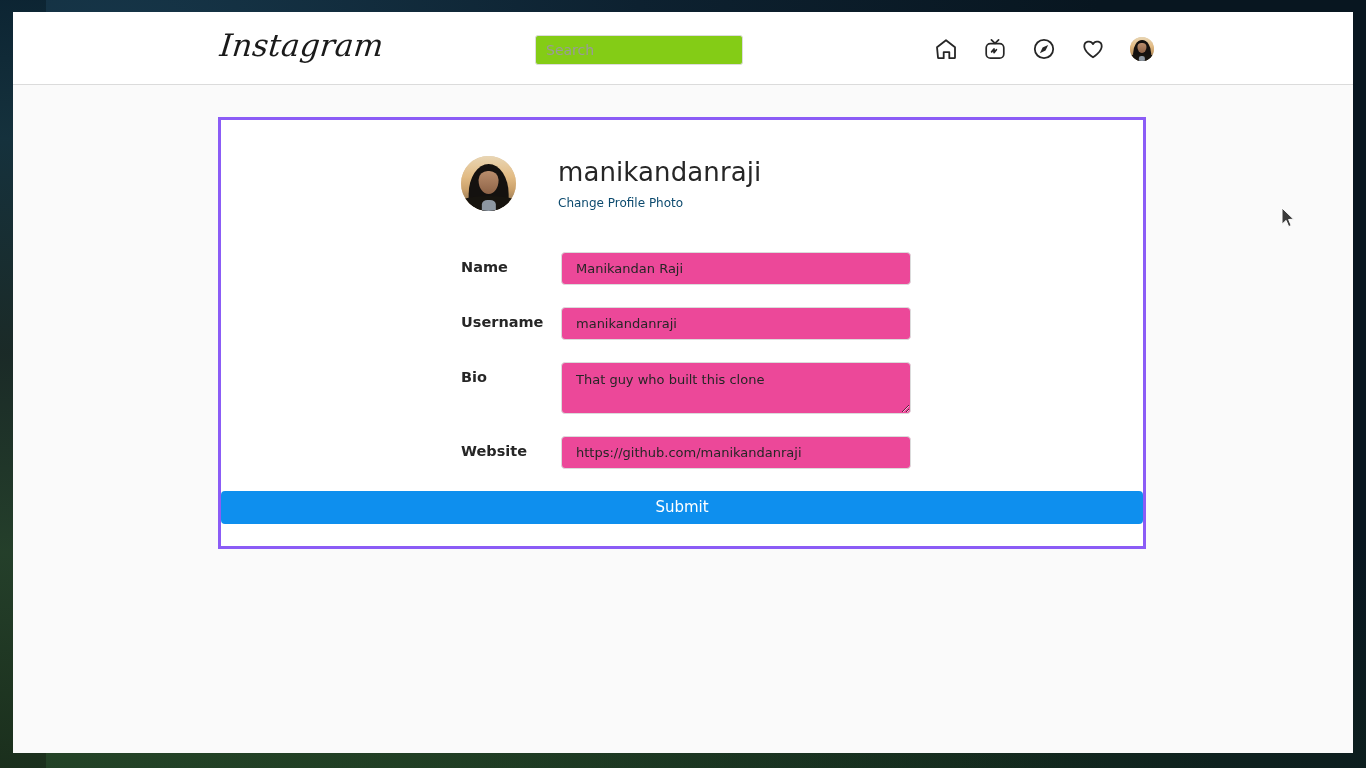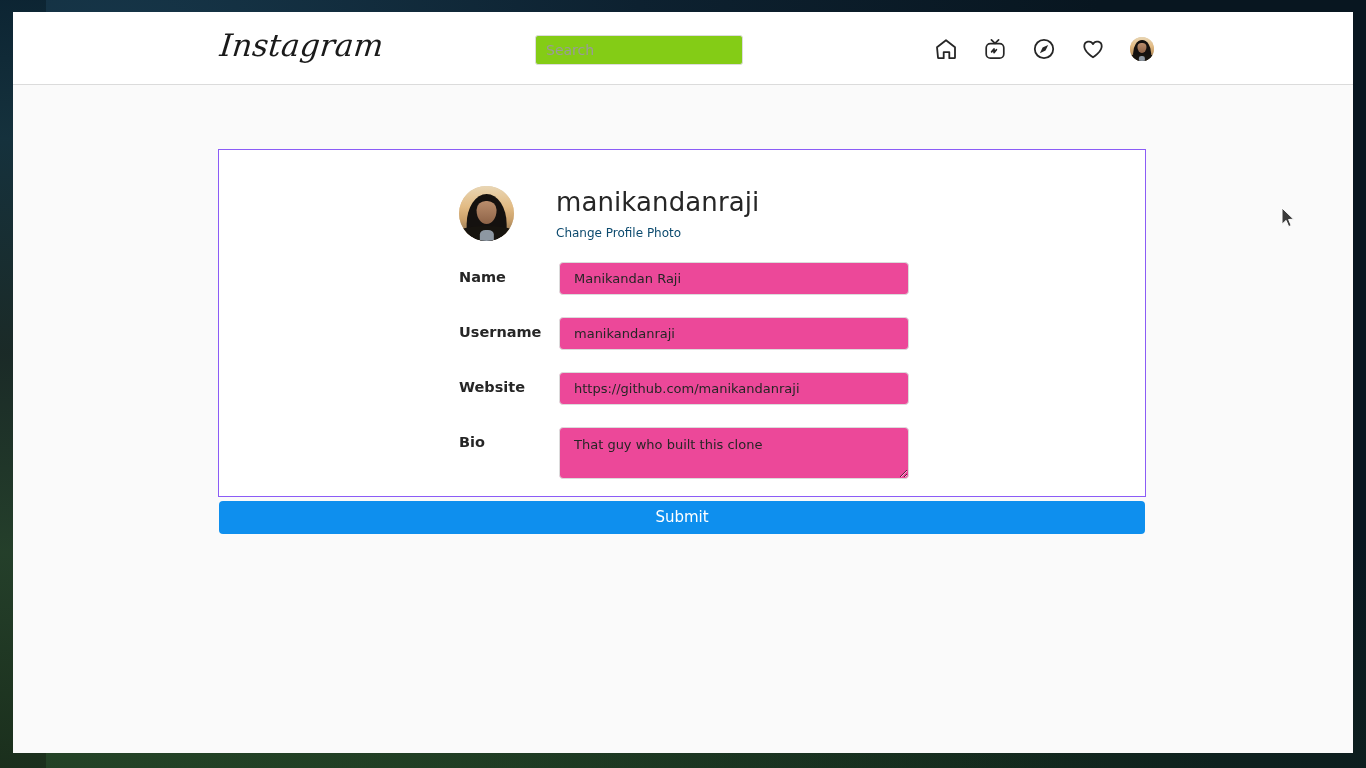--- a/index.html
+++ b/index.html
@@ -179,25 +179,24 @@
     position: relative;
     height: 667px;
     background: #fafafa;
   }
 
   #profile-card {
     position: absolute;
     left: 205px;
     top: 32px;
     width: 928px;
-    height: 348px;
+    height: 432px;
     background: #ffffff;
-    border: 1px solid #8b5cf6;
+    border: 3px solid #8b5cf6;
     box-sizing: border-box;
-    margin-top: 32px;
   }
 
   
   #profile-header {
     position: absolute;
     left: 240px;
     top: 36px;
     display: flex;
     align-items: flex-start;
     gap: 0;
@@ -229,21 +228,21 @@
     font-size: 12px;
     color: #0c4a6e;
     cursor: pointer;
     text-decoration: none;
   }
 
   
   #edit-form {
     position: absolute;
     left: 0;
-    top: 112px;
+    top: 132px;
     width: 100%;
   }
   .form-row {
     position: relative;
     display: flex;
     align-items: flex-start;
     margin-bottom: 22px;
   }
   .form-label {
     width: 100px;
@@ -391,27 +390,27 @@
           <div class="form-label">Name</div>
           <input class="form-control" type="text" value="Manikandan Raji" style="">
         </div>
 
         <div class="form-row">
           <div class="form-label">Username</div>
           <input class="form-control" type="text" value="manikandanraji" style="">
         </div>
 
         <div class="form-row">
+          <div class="form-label">Bio</div>
+          <textarea class="form-control" style="">That guy who built this clone</textarea>
+        </div>
+
+        <div class="form-row">
           <div class="form-label">Website</div>
           <input class="form-control" type="text" value="https://github.com/manikandanraji" style="">
-        </div>
-
-        <div class="form-row">
-          <div class="form-label">Bio</div>
-          <textarea class="form-control" style="">That guy who built this clone</textarea>
         </div>
 
         <div id="submit-row">
           <div id="submit-spacer"></div>
           <button id="submit-button">Submit</button>
         </div>
 
       </div>
     </div>
   </div>

